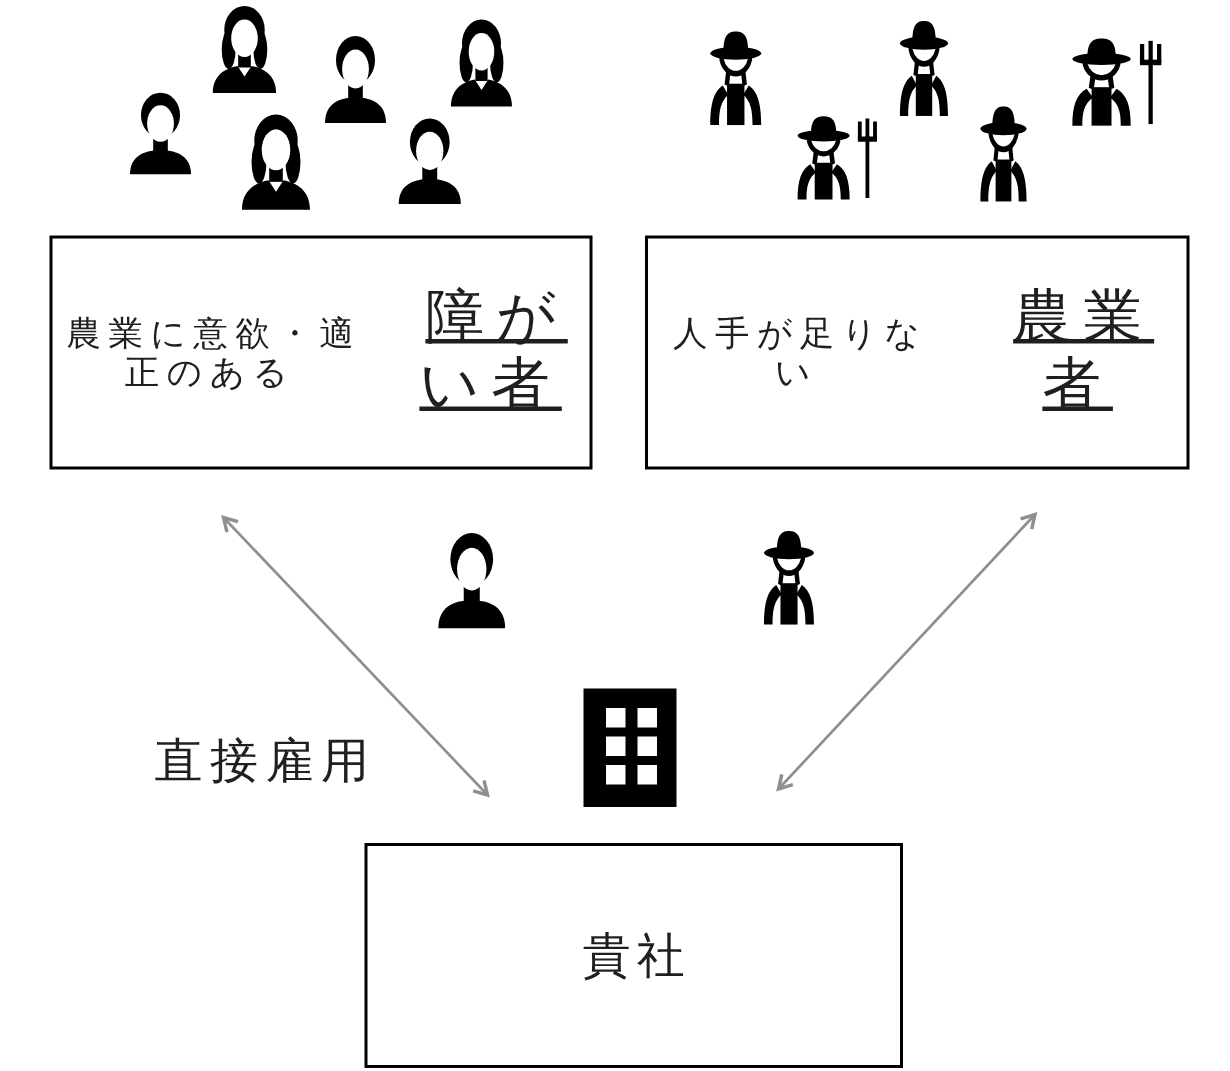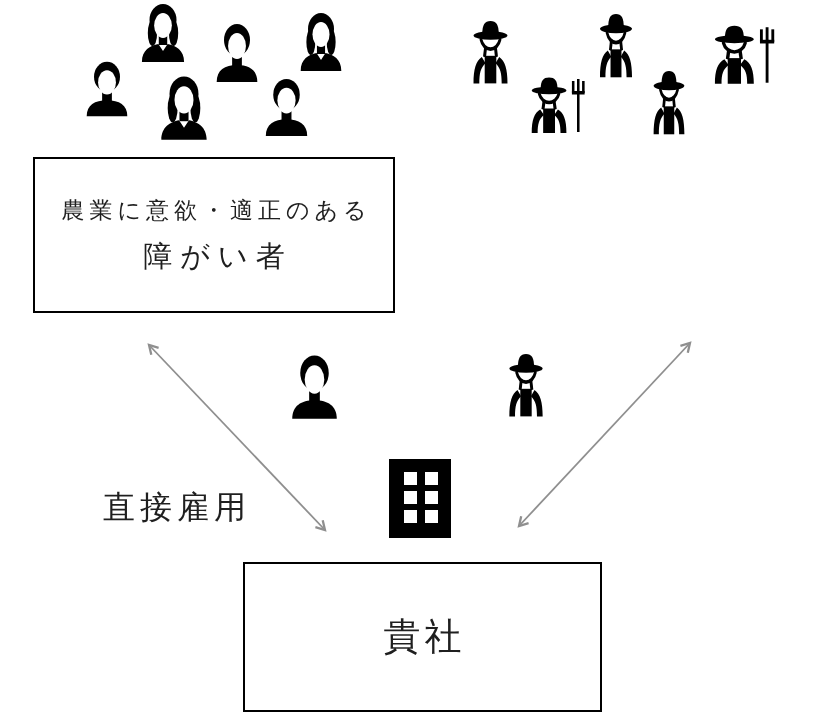--- a/index.html
+++ b/index.html
@@ -3,26 +3,26 @@
 <meta charset="utf-8">
 <style>
   html,body{margin:0;padding:0;background:#ffffff;}
   .canvas{
     position:relative;width:820px;height:714px;background:#ffffff;
     font-family:"Liberation Sans",sans-serif;color:#1f1f1f;overflow:hidden;
   }
   .icon{position:absolute;fill:#000000;}
   .box{
     position:absolute;border:2px solid #000000;background:#ffffff;
-    box-sizing:border-box;display:flex;flex-direction:column;
+    box-sizing:border-box;display:flex;flex-direction:row;
     align-items:center;justify-content:center;gap:16px;text-align:center;
   }
   .box-subtitle{font-size:23px;letter-spacing:5px;text-indent:5px;line-height:1.15;}
-  .box-title{font-size:29px;letter-spacing:8px;text-indent:8px;line-height:1.15;}
-  .box-title-company{font-size:37px;letter-spacing:4px;text-indent:4px;line-height:1.15;}
+  .box-title{font-size:39px;letter-spacing:8px;text-indent:8px;line-height:1.15;text-decoration:underline;}
+  .box-title-company{font-size:32px;letter-spacing:4px;text-indent:4px;line-height:1.15;}
   .rel-label{position:absolute;font-size:32px;letter-spacing:4px;white-space:nowrap;}
   .overlay{position:absolute;left:0;top:0;pointer-events:none;}
   .arrow{stroke:#8f8f8f;stroke-width:1.8;fill:none;}
   .building{
     position:absolute;left:389px;top:459px;width:62px;height:79px;background:#000000;
     display:grid;grid-template-columns:13px 13px;grid-template-rows:13px 13px 13px;
     gap:6px 8px;padding:13px 0 0 15px;box-sizing:border-box;
   }
   .win{background:#ffffff;}
   .defs{position:absolute;width:0;height:0;overflow:hidden;}
@@ -106,20 +106,24 @@
     <svg class="icon" style="left:704px;top:22px;width:74px;height:67px" viewBox="0 0 78 64" preserveAspectRatio="none">
         <use href="#sym-farmer-fork"></use>
       </svg>
   </div>
 
   <div class="box" style="left:33px;top:157px;width:362px;height:156px">
     <div class="box-subtitle">農業に意欲・適正のある</div>
     <div class="box-title">障がい者</div>
   </div>
 
+  <div class="box" style="left:430px;top:157px;width:363px;height:156px">
+    <div class="box-subtitle">人手が足りない</div>
+    <div class="box-title">農業者</div>
+  </div>
 
   <svg class="overlay" width="820" height="714" viewBox="0 0 820 714">
     <defs>
       <marker id="ah" viewBox="0 0 10 10" refX="7.5" refY="5" markerWidth="8" markerHeight="8" orient="auto-start-reverse">
         <path d="M1.5 1.5 L7.5 5 L1.5 8.5" fill="none" stroke="#8f8f8f" stroke-width="1.6"></path>
       </marker>
     </defs>
     <line class="arrow" x1="149" y1="345" x2="325" y2="530" marker-start="url(#ah)" marker-end="url(#ah)"></line>
     <line class="arrow" x1="690" y1="343" x2="519" y2="526" marker-start="url(#ah)" marker-end="url(#ah)"></line>
   </svg>

